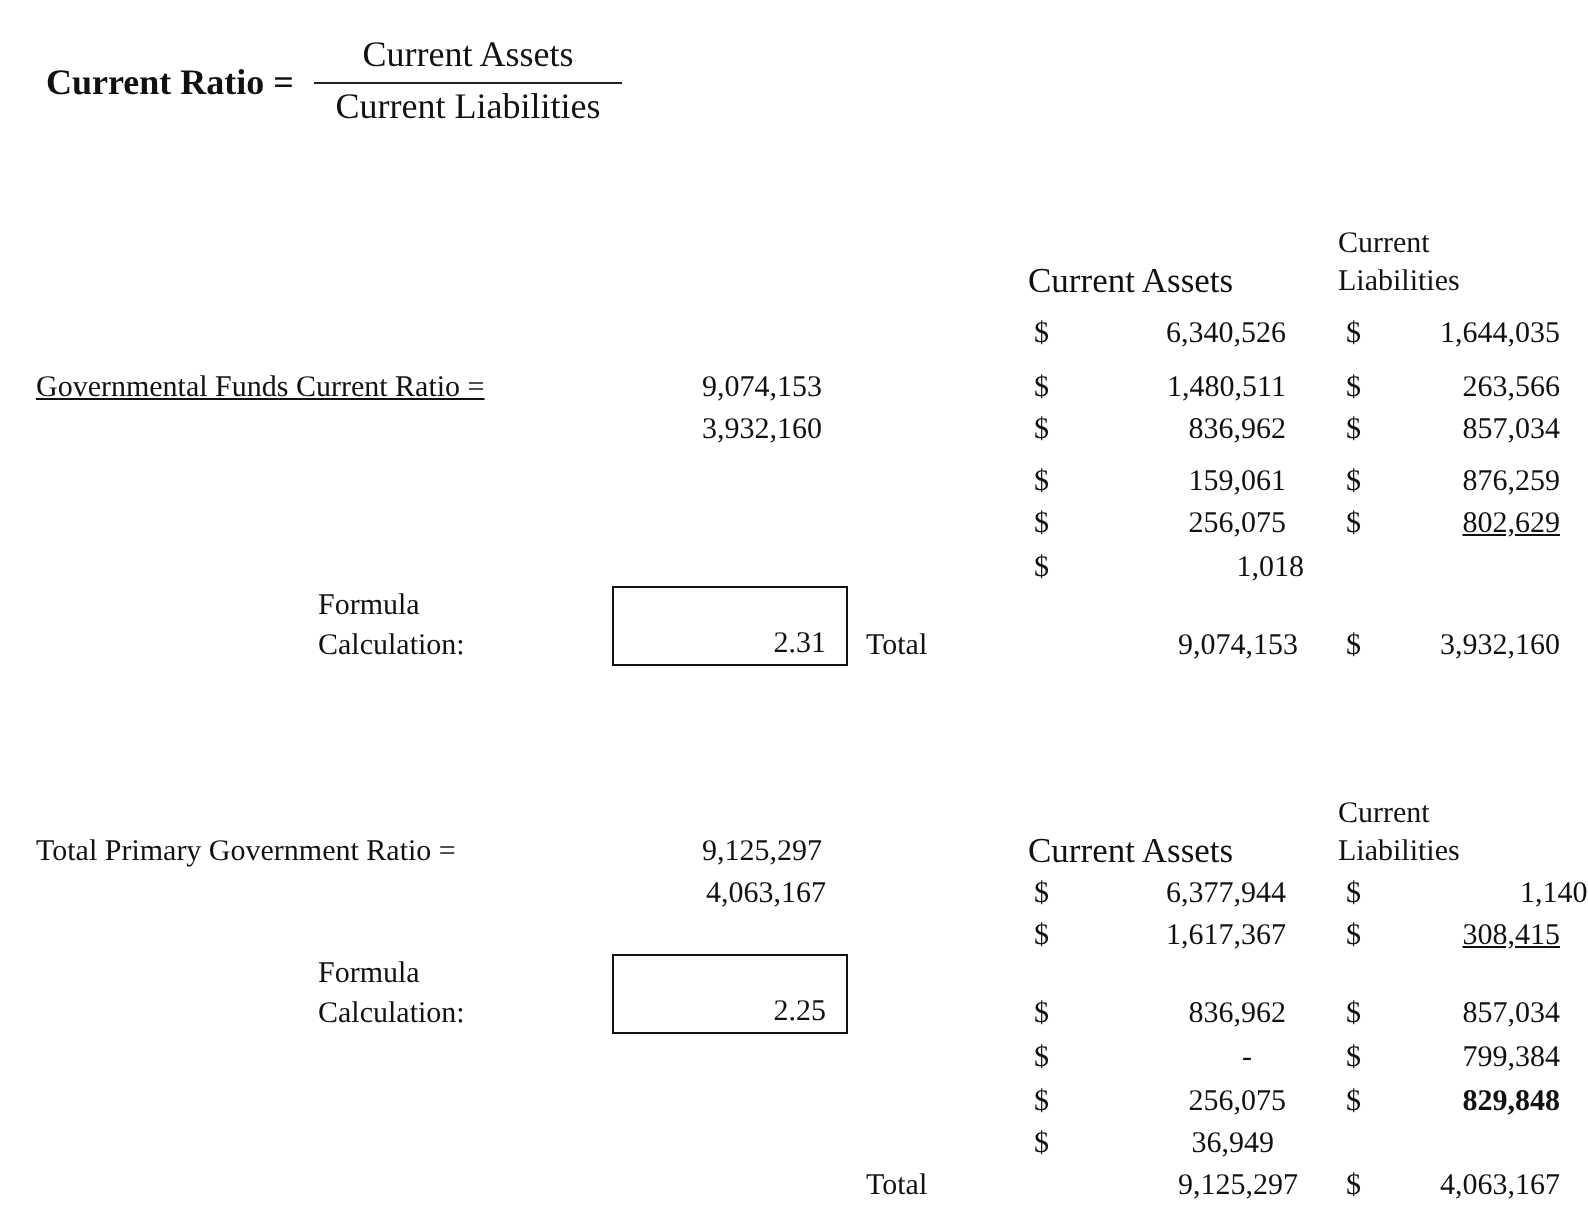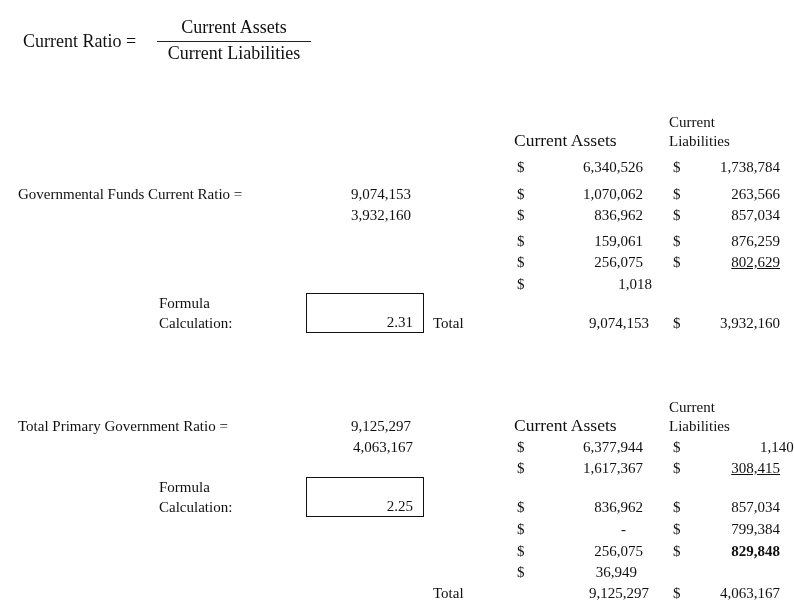--- a/index.html
+++ b/index.html
@@ -15,21 +15,21 @@
       font-family: "Liberation Serif", "DejaVu Serif", serif;
       color: #111111;
     }
     .abs { position: absolute; white-space: nowrap; }
     .t15 { font-size: 15px; line-height: 18px; }
     .t17 { font-size: 17.5px; line-height: 20px; }
     .t18 { font-size: 18px; line-height: 21px; }
     .r { text-align: right; }
 
     
-    .formula-left { left: 23px; top: 31px; }
+    .formula-left { left: 23px; top: 31px; font-weight: bold; }
     .formula-num { left: 158px; top: 17px; width: 152px; text-align: center; }
     .formula-bar { position: absolute; left: 157px; top: 41px; width: 154px; height: 1.3px; background: #222; }
     .formula-den { left: 158px; top: 43px; width: 152px; text-align: center; }
 
     .calc-box {
       position: absolute;
       border: 1.3px solid #111;
       box-sizing: border-box;
     }
     .calc-value { position: absolute; right: 10px; bottom: 0px; font-size: 15px; line-height: 18px; }
@@ -38,44 +38,44 @@
 <body>
 
 <div>
   <div class="abs t18 formula-left">Current Ratio =</div>
   <div class="abs t18 formula-num">Current Assets</div>
   <div class="formula-bar"></div>
   <div class="abs t18 formula-den">Current Liabilities</div>
 </div>
 
 <div>
-  <div class="abs t15" style="left:18px; top:185px;">Governmental Funds Current Ratio =</div>
+  <div class="abs t15" style="left:18px; top:185px;text-decoration:underline;">Governmental Funds Current Ratio =</div>
   <div class="abs t15 r" style="left:320px; width:91px; top:185px;">9,074,153</div>
   <div class="abs t15 r" style="left:320px; width:91px; top:206px;">3,932,160</div>
 
   <div class="abs t15" style="left:159px; top:294px;">Formula</div>
   <div class="abs t15" style="left:159px; top:314px;">Calculation:</div>
   <div class="calc-box" style="left:306px; top:293px; width:118px; height:40px;">
     <span class="calc-value" style="bottom:1px;">2.31</span>
   </div>
   <div class="abs t15" style="left:433px; top:314px;">Total</div>
 
   <div class="abs t17" style="left:514px; top:130px;">Current Assets</div>
   <div class="abs t15" style="left:669px; top:113px;">Current</div>
   <div class="abs t15" style="left:669px; top:132px;">Liabilities</div>
 
   <div>
     <div class="abs t15" style="left:517px; top:158px;">$</div>
     <div class="abs t15 r" style="left:540px; width:103px; top:158px;">6,340,526</div>
     <div class="abs t15" style="left:673px; top:158px;">$</div>
-    <div class="abs t15 r" style="left:690px; width:90px; top:158px;">1,738,784</div>
+    <div class="abs t15 r" style="left:690px; width:90px; top:158px;">1,644,035</div>
   </div>
   <div>
     <div class="abs t15" style="left:517px; top:185px;">$</div>
-    <div class="abs t15 r" style="left:540px; width:103px; top:185px;">1,070,062</div>
+    <div class="abs t15 r" style="left:540px; width:103px; top:185px;">1,480,511</div>
     <div class="abs t15" style="left:673px; top:185px;">$</div>
     <div class="abs t15 r" style="left:690px; width:90px; top:185px;">263,566</div>
   </div>
   <div>
     <div class="abs t15" style="left:517px; top:206px;">$</div>
     <div class="abs t15 r" style="left:540px; width:103px; top:206px;">836,962</div>
     <div class="abs t15" style="left:673px; top:206px;">$</div>
     <div class="abs t15 r" style="left:690px; width:90px; top:206px;">857,034</div>
   </div>
   <div>

